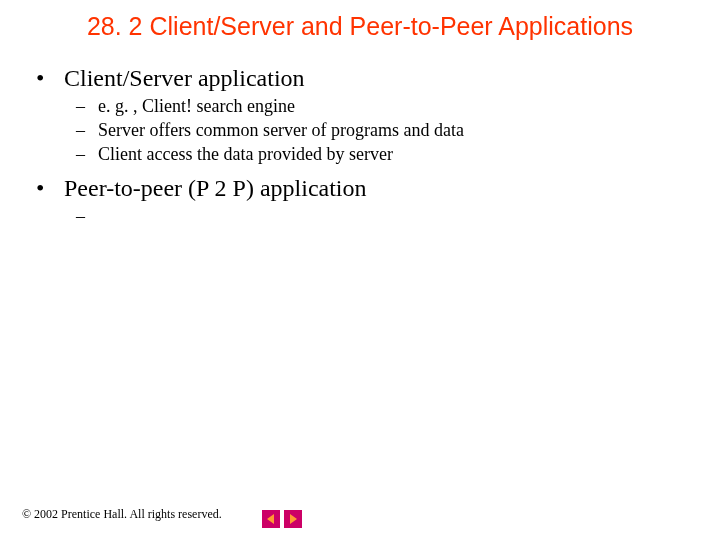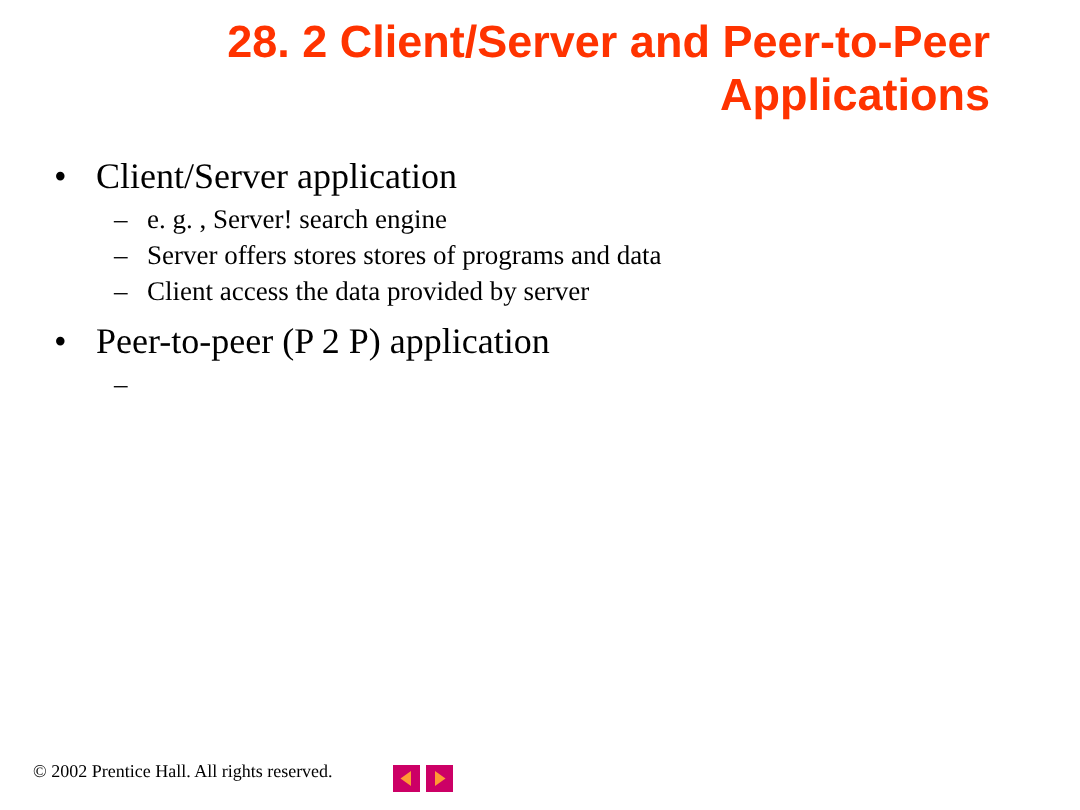--- a/index.html
+++ b/index.html
@@ -14,25 +14,25 @@
     overflow: hidden;
   }
   .slide {
     width: 720px;
     height: 540px;
     position: relative;
     box-sizing: border-box;
   }
   .title {
     font-family: Arial, Helvetica, sans-serif;
-    font-weight: bold;
+    font-weight: normal;
     color: #ff3300;
-    font-size: 30px;
+    font-size: 25px;
     line-height: 1.15;
-    text-align: right;
+    text-align: center;
     padding: 12px 60px 8px 60px;
   }
   .body {
     padding: 6px 30px 0 30px;
   }
   .l1 {
     font-size: 24px;
     margin: 10px 0 4px 0;
     display: flex;
   }
@@ -93,25 +93,25 @@
   <div class="title">28. 2   Client/Server and Peer-to-Peer Applications</div>
 
   <div class="body">
 
     <div class="l1">
       <span class="bullet">•</span>
       <span class="text">Client/Server application</span>
     </div>
     <div class="l2">
       <span class="dash">–</span>
-      <span class="text">e. g. , Server! search engine</span>
+      <span class="text">e. g. , Client! search engine</span>
     </div>
     <div class="l2">
       <span class="dash">–</span>
-      <span class="text">Server offers stores stores of programs and data</span>
+      <span class="text">Server offers common server of programs and data</span>
     </div>
     <div class="l2">
       <span class="dash">–</span>
       <span class="text">Client access the data provided by server</span>
     </div>
 
     <div class="l1">
       <span class="bullet">•</span>
       <span class="text">Peer-to-peer (P 2 P) application</span>
     </div>

